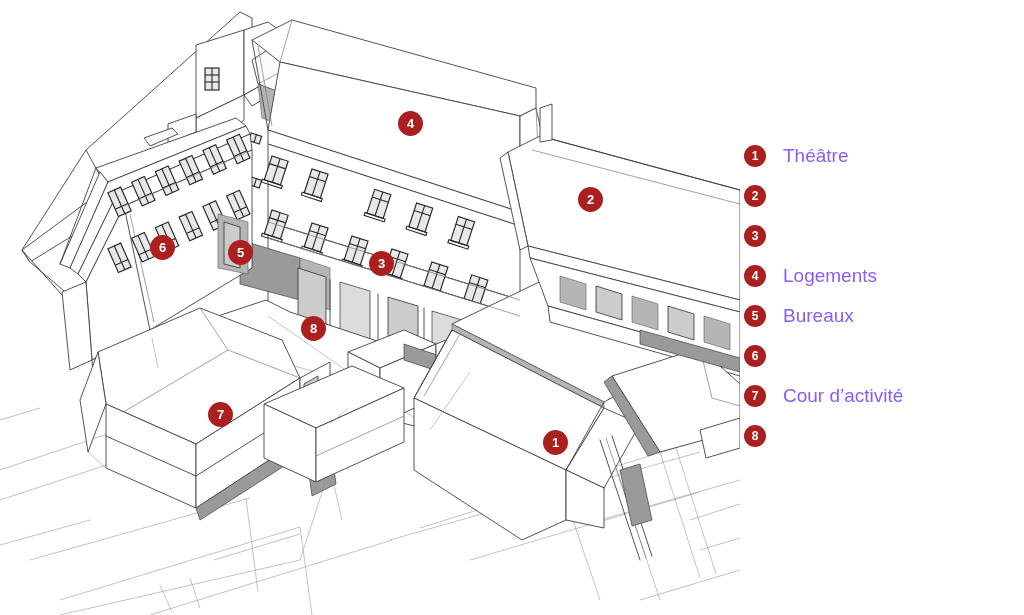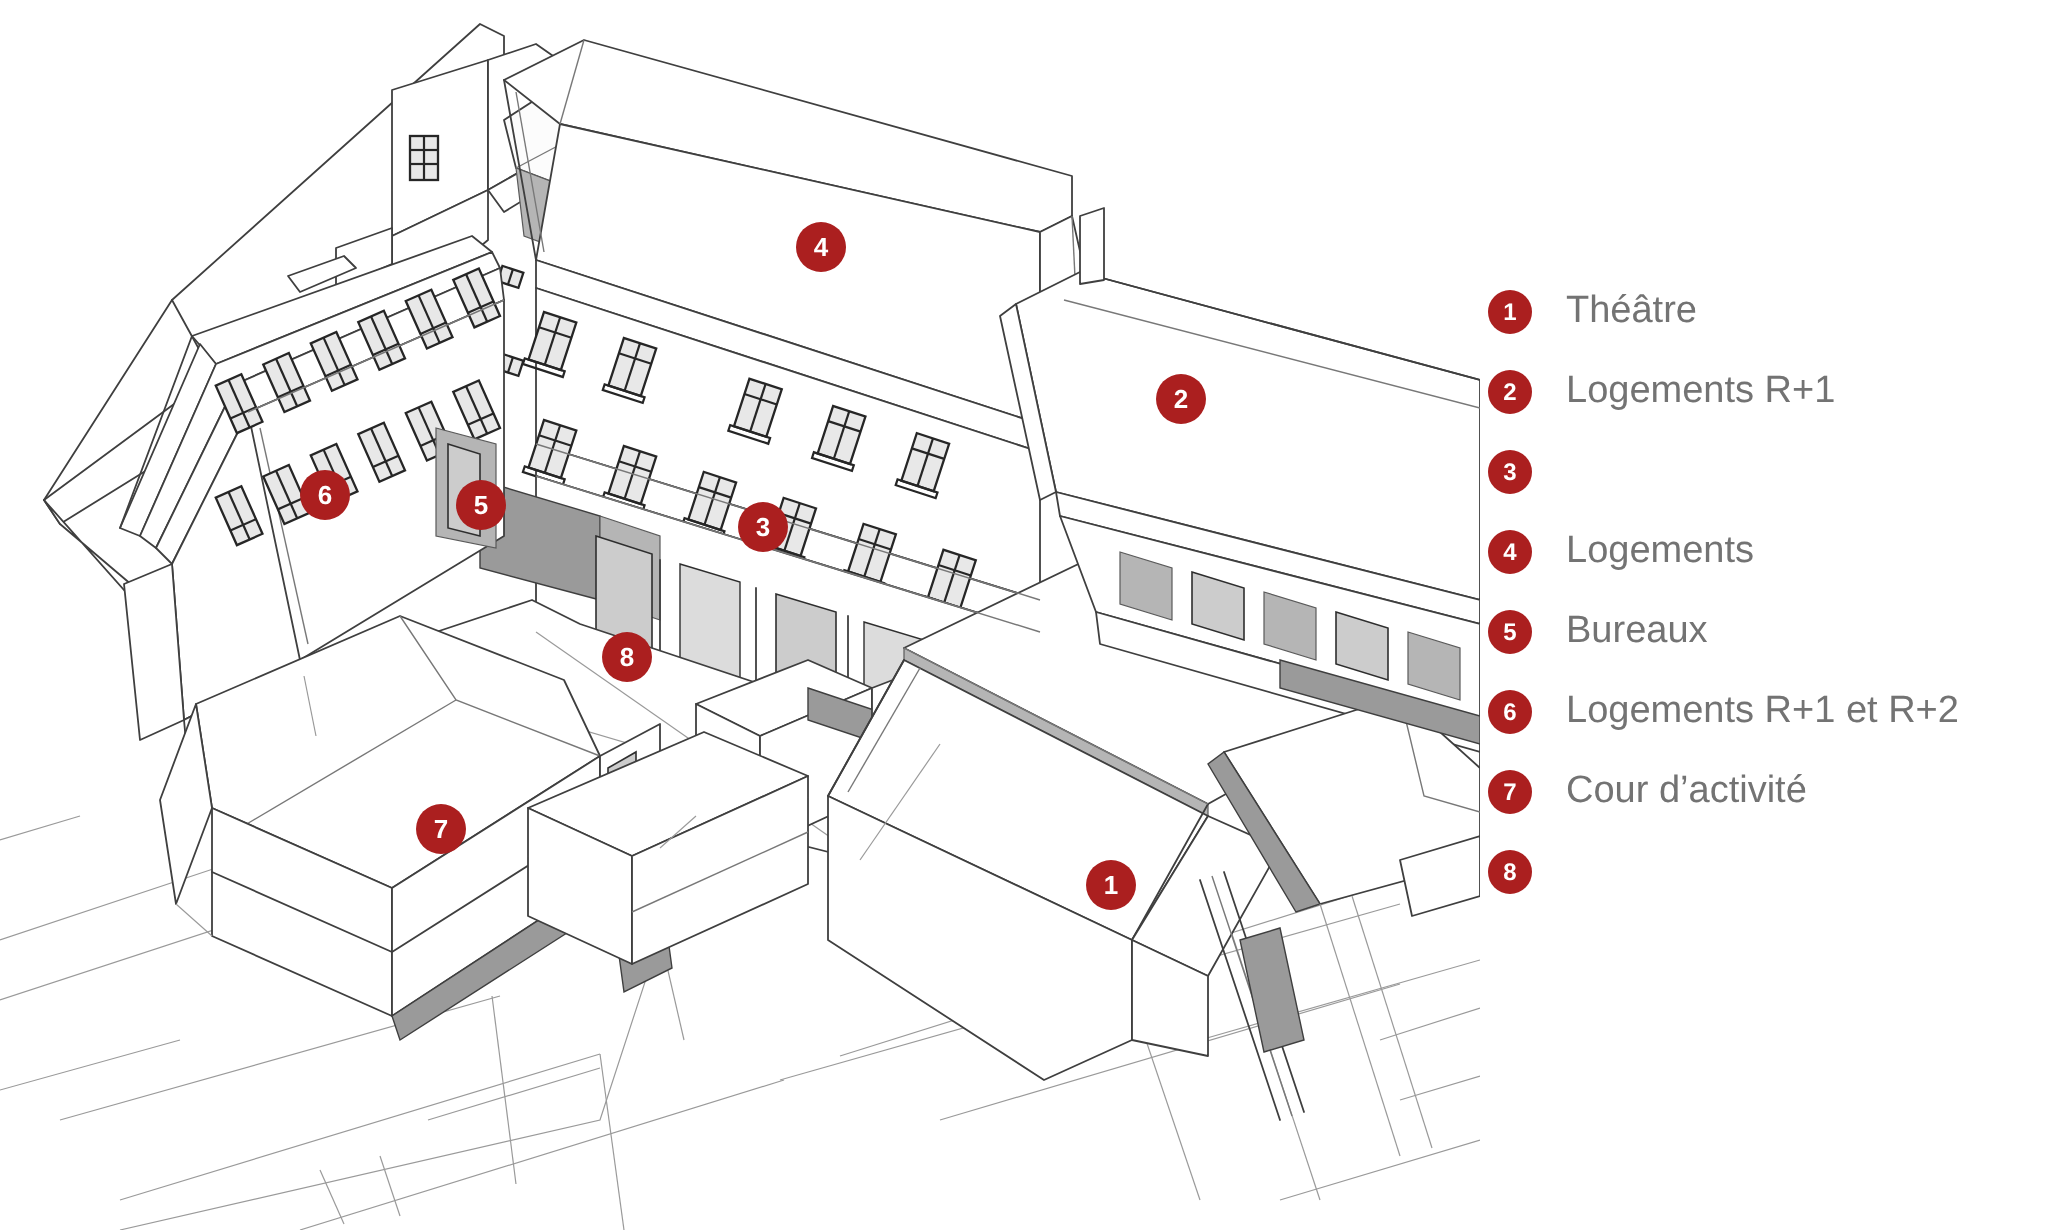--- a/index.html
+++ b/index.html
@@ -77,21 +77,21 @@
     font-size: 12px;
     font-weight: bold;
     line-height: 22px;
     text-align: center;
     box-sizing: border-box;
     user-select: none;
   }
   .legend-label {
     margin-left: 17px;
     font-size: 19px;
-    color: #737373;
+    color: #8b5cf6;
     font-family: "Liberation Sans", sans-serif;
     white-space: nowrap;
   }
 </style>
 </head>
 <body>
 
 <div id="page">
 
   <div id="drawing">
@@ -410,40 +410,38 @@
 
   <div id="legend">
 
     <div class="legend-item">
       <span class="legend-badge">1</span>
       <span class="legend-label">Théâtre</span>
     </div>
 
     <div class="legend-item">
       <span class="legend-badge">2</span>
-      <span class="legend-label">Logements R+1</span>
     </div>
 
     <div class="legend-item">
       <span class="legend-badge">3</span>
     </div>
 
     <div class="legend-item">
       <span class="legend-badge">4</span>
       <span class="legend-label">Logements</span>
     </div>
 
     <div class="legend-item">
       <span class="legend-badge">5</span>
       <span class="legend-label">Bureaux</span>
     </div>
 
     <div class="legend-item">
       <span class="legend-badge">6</span>
-      <span class="legend-label">Logements R+1 et R+2</span>
     </div>
 
     <div class="legend-item">
       <span class="legend-badge">7</span>
       <span class="legend-label">Cour d’activité</span>
     </div>
 
     <div class="legend-item">
       <span class="legend-badge">8</span>
     </div>

